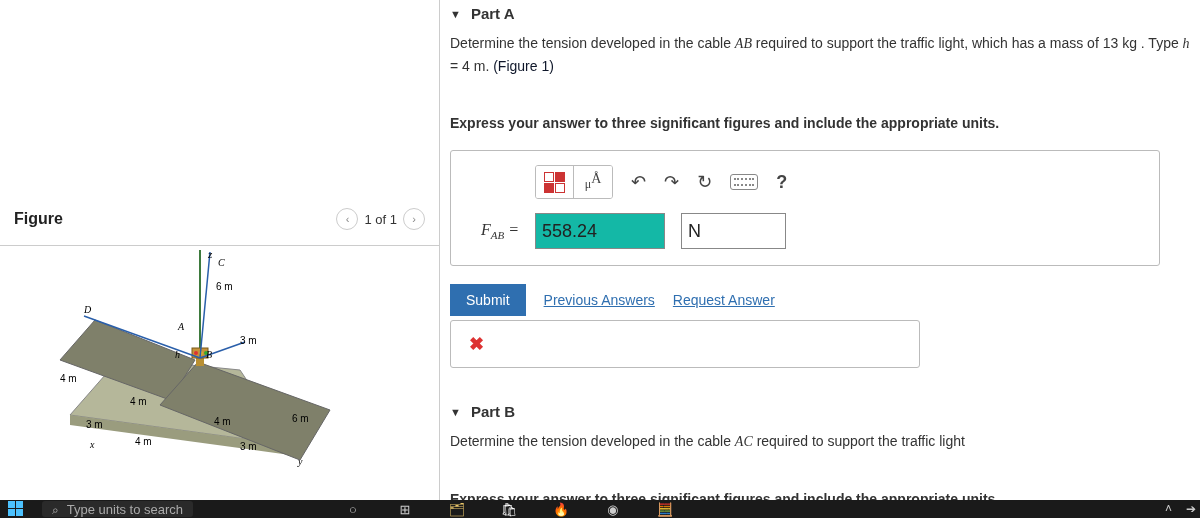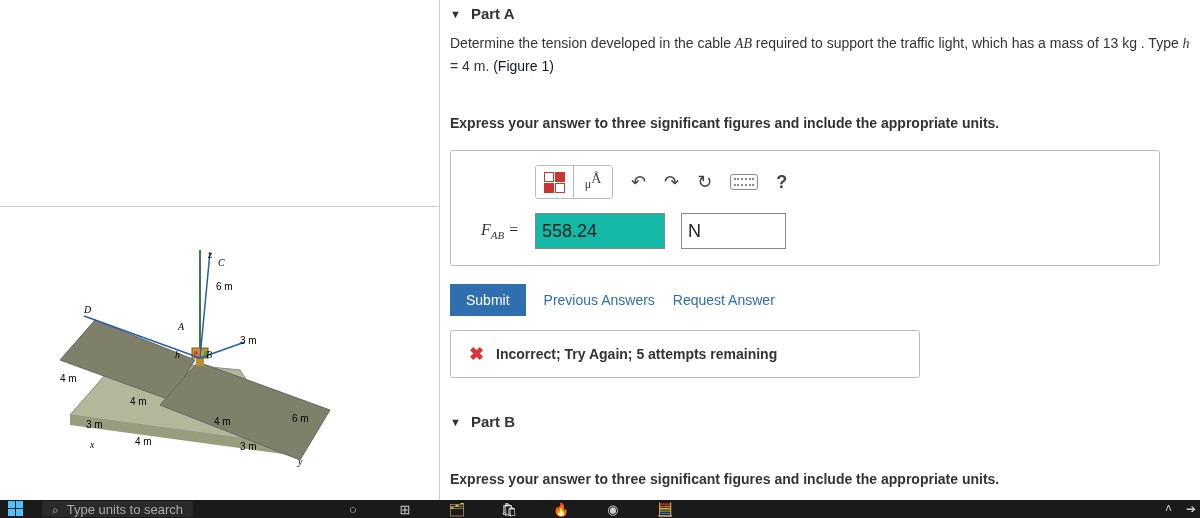--- a/index.html
+++ b/index.html
@@ -32,42 +32,50 @@
 .tb-single { display: flex; align-items: center; gap: 18px; }
 .tb-i { font-size: 18px; color: #444; cursor: pointer; }
 .kbd-icon { width: 28px; height: 16px; border: 1.5px solid #888; border-radius: 3px; position: relative; cursor: pointer; }
 .kbd-icon::after { content: ""; position: absolute; inset: 3px; border-top: 2px dotted #888; border-bottom: 2px dotted #888; }
 .q-icon { font-size: 18px; color: #444; cursor: pointer; font-weight: bold; }
 .eq-row { display: flex; align-items: center; gap: 16px; }
 .eq-label { font-family: 'Times New Roman', serif; font-style: italic; font-size: 16px; }
 .eq-label .sub { font-size: 11px; font-style: italic; }
 .ans-input { width: 130px; height: 36px; border: 1.5px solid #888; font-size: 18px; padding: 0 6px; font-family: Arial; color: #222; background: #14b8a6; }
 .unit-input { width: 105px; height: 36px; border: 1.5px solid #888; font-size: 18px; padding: 0 6px; color: #222; background: #fff; }
-.submit-row { display: flex; align-items: center; gap: 18px; margin-bottom: 14px; }
+.submit-row { display: flex; align-items: center; gap: 18px; margin-bottom: 4px; }
 .submit-btn { background: #2f6fb0; color: #fff; border: none; padding: 8px 16px; font-size: 14px; cursor: pointer; }
-.link-a { color: #2f6fb0; font-size: 14px; cursor: pointer; }
+.link-a { color: #2f6fb0; text-decoration: underline; font-size: 14px; cursor: pointer; }
 .feedback { border: 1px solid #bbb; border-radius: 3px; padding: 12px 18px; display: flex; align-items: center; gap: 12px; font-weight: bold; font-size: 14px; width: 470px; }
 .x-icon { color: #d33; font-size: 18px; font-weight: bold; }
 .part-b-offset { margin-top: 30px; }
 .taskbar { position: absolute; left: 0; bottom: 0; width: 1200px; height: 18px; background: #1a1a1a; display: flex; align-items: center; padding-left: 8px; gap: 18px; overflow: hidden; }
 .win-btn { width: 16px; height: 16px; display: grid; grid-template-columns: 7px 7px; grid-template-rows: 7px 7px; gap: 1px; }
 .win-sq { background: #4cc2ff; }
 .search-bar { display: flex; align-items: center; gap: 8px; background: #2a2a2a; border-radius: 3px; color: #aaa; font-size: 13px; padding: 1px 10px 0; height: 16px; }
 .search-icon { font-size: 12px; }
 .tb-tray { position: absolute; right: 4px; bottom: 0; display: flex; align-items: center; gap: 14px; color: #ccc; font-size: 12px; height: 18px; }
 .tray-i { cursor: pointer; }
 .mid-tray { position: absolute; left: 345px; bottom: 0; height: 18px; display: flex; align-items: center; gap: 36px; }
 .mt-i { width: 16px; height: 16px; display: flex; align-items: center; justify-content: center; color: #ccc; font-size: 13px; }
 </style>
 </head>
 <body>
 
 <div class="layout">
   <div class="left-panel">
     <div style="height:200px"></div>
+    <div class="fig-header">
+      <div class="fig-title">Figure</div>
+      <div class="pager">
+        <div class="pager-btn">‹</div>
+        <span>1 of 1</span>
+        <div class="pager-btn">›</div>
+      </div>
+    </div>
     <hr class="fig-hr">
     <div class="figure-canvas">
       <svg width="320" height="230" viewBox="0 0 320 230">
 
         <polygon points="30,165 250,195 200,120 80,108" fill="#b5b79a" stroke="#888"></polygon>
         <polygon points="30,165 250,195 250,205 30,175" fill="#9a9c7e"></polygon>
 
         <polygon points="55,70 155,110 130,150 20,110" fill="#7f806a" stroke="#666"></polygon>
 
         <polygon points="158,112 290,160 260,210 120,155" fill="#7f806a" stroke="#666"></polygon>
@@ -148,26 +156,28 @@
     </div>
 
     <div class="submit-row">
       <button class="submit-btn">Submit</button>
       <span class="link-a">Previous Answers</span>
       <span class="link-a">Request Answer</span>
     </div>
 
     <div class="feedback">
       <span class="x-icon">✖</span>
-      <span>Incorrect; Try Again; 5 attempts remaining</span>
     </div>
 
     <div class="part-header part-b-offset">
       <span class="caret">▼</span>
       <span>Part B</span>
+    </div>
+    <div class="prompt-line">
+      <span>Determine the tension developed in the cable </span><span class="italic">AC</span><span> required to support the traffic light</span>
     </div>
     <div class="prompt-line bold">Express your answer to three significant figures and include the appropriate units.</div>
 
     <div class="answer-box" style="margin-bottom:0; padding-bottom:10px;">
       <div class="toolbar">
         <div class="tb-group">
           <div class="tb-btn">
             
           </div>
           <div class="tb-btn tb-btn-t"></div>

